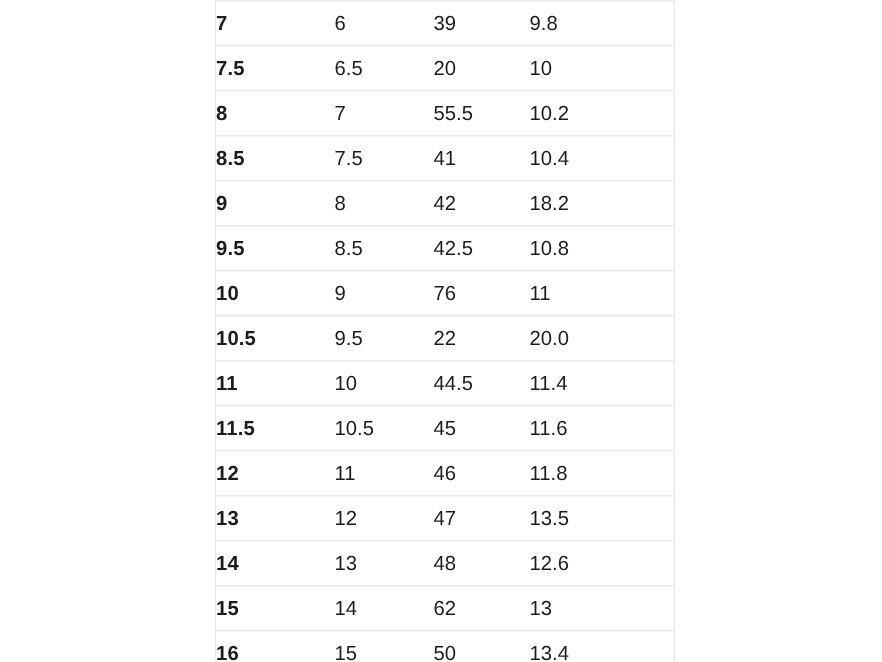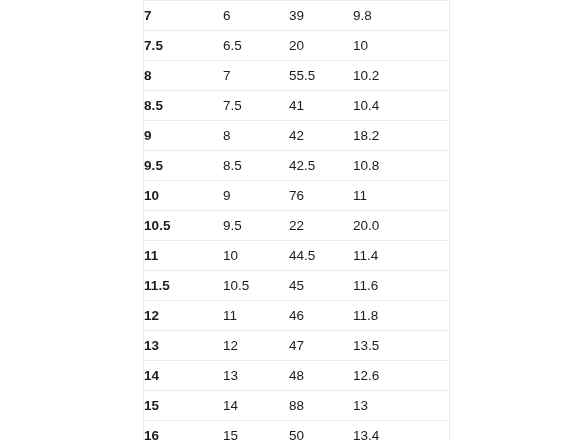--- a/index.html
+++ b/index.html
@@ -154,21 +154,21 @@
         </tr>
         <tr>
           <td class="col-0">14</td>
           <td class="col-1">13</td>
           <td class="col-2">48</td>
           <td class="col-3">12.6</td>
         </tr>
         <tr>
           <td class="col-0">15</td>
           <td class="col-1">14</td>
-          <td class="col-2">88</td>
+          <td class="col-2">62</td>
           <td class="col-3">13</td>
         </tr>
         <tr>
           <td class="col-0">16</td>
           <td class="col-1">15</td>
           <td class="col-2">50</td>
           <td class="col-3">13.4</td>
         </tr>
       </tbody>
   </table>

